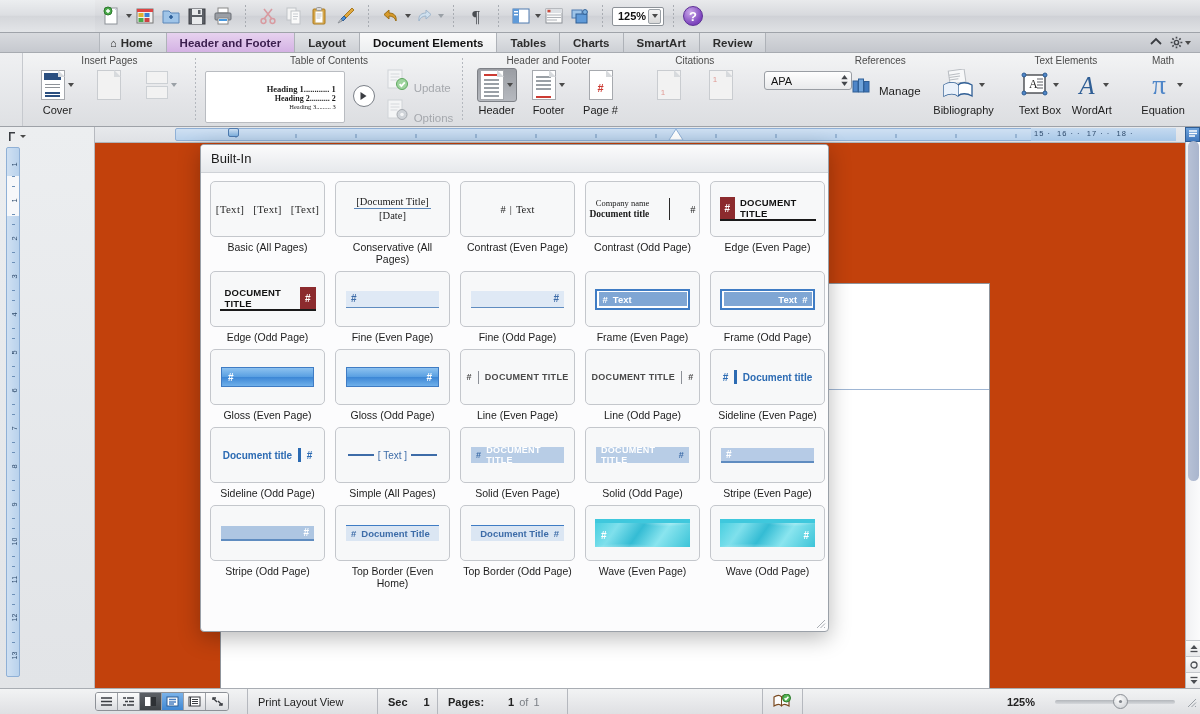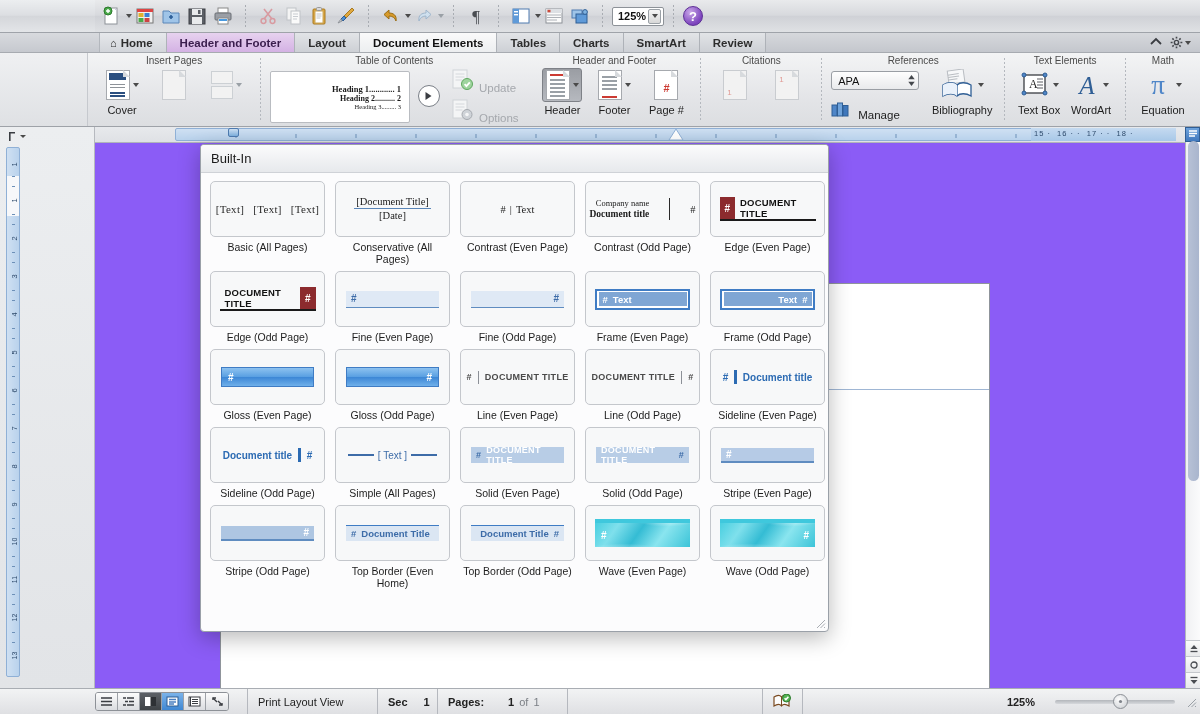--- a/index.html
+++ b/index.html
@@ -130,21 +130,21 @@
   .apa-select{
     width:88px;height:19px;background:linear-gradient(to bottom,#fefefe,#e9eaec);
     border:1px solid #9a9ea4;border-radius:3px;display:flex;align-items:center;
     justify-content:space-between;padding:0 2px 0 6px;font-size:11px;color:#111;
   }
   .steparrows{ display:flex;flex-direction:column;gap:1px;align-items:center;}
 
   
   .docarea{
     position:absolute;left:0;top:127px;width:1200px;height:561px;
-    background:#8b5cf6;
+    background:#c2410c;
   }
   .leftgutter{
     position:absolute;left:0;top:0;width:95px;height:561px;
     background:linear-gradient(to bottom,#eceef0,#e2e4e7);
     border-right:1px solid #b6b9bf;
   }
   .hruler{
     position:absolute;left:95px;top:0;width:1105px;height:16px;
     background:linear-gradient(to bottom,#e7e9ec,#dfe1e5);
     border-bottom:1px solid #b0b4ba;
@@ -644,21 +644,21 @@
           <div class="lbl">Endnote</div>
         </div>
       </div>
     </div>
 
     <div class="rsep"></div>
 
     <div class="rgroup">
       <div class="rgroup-title">References</div>
       <div class="rgroup-body" style="align-items:flex-start;">
-        <div style="display:flex;flex-direction:column;gap:5px;margin-top:3px;">
+        <div style="display:flex;margin-top:3px;">
           <div class="apa-select">
             <span>APA</span>
             <span class="steparrows">
               <svg width="9" height="13" viewBox="0 0 9 13">
                   <path d="M4.5 1l3.2 4.2H1.3z" fill="#44474c"></path>
                   <path d="M4.5 12L1.3 7.8h6.4z" fill="#44474c"></path>
                 </svg>
             </span>
           </div>
           <div class="stackitem">

